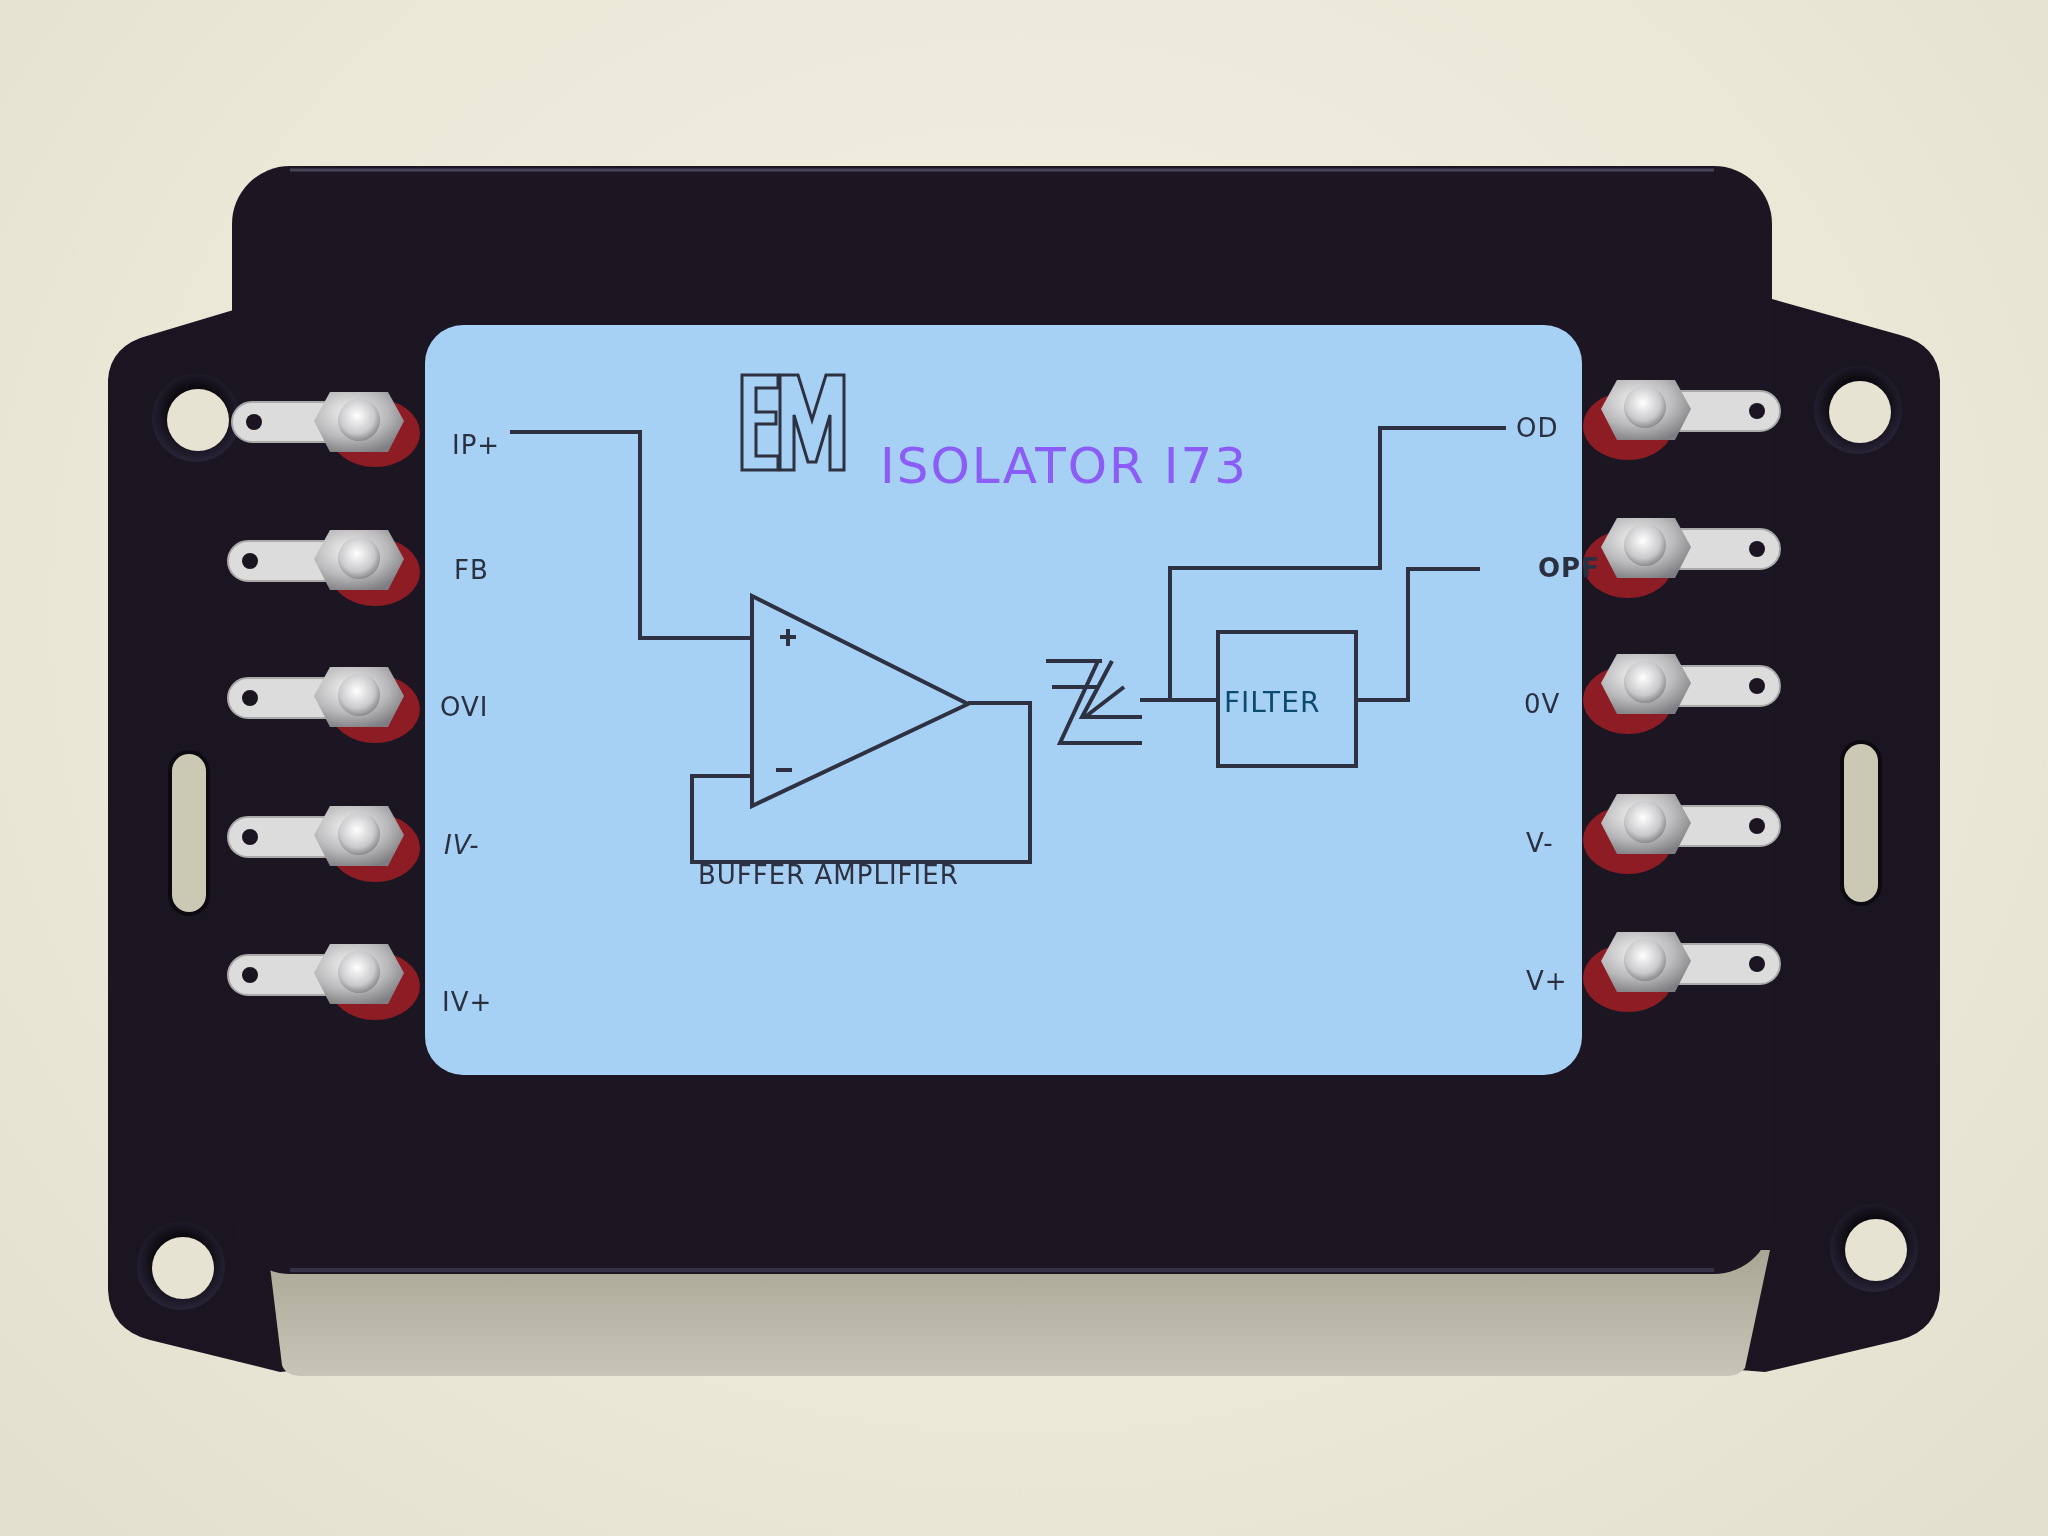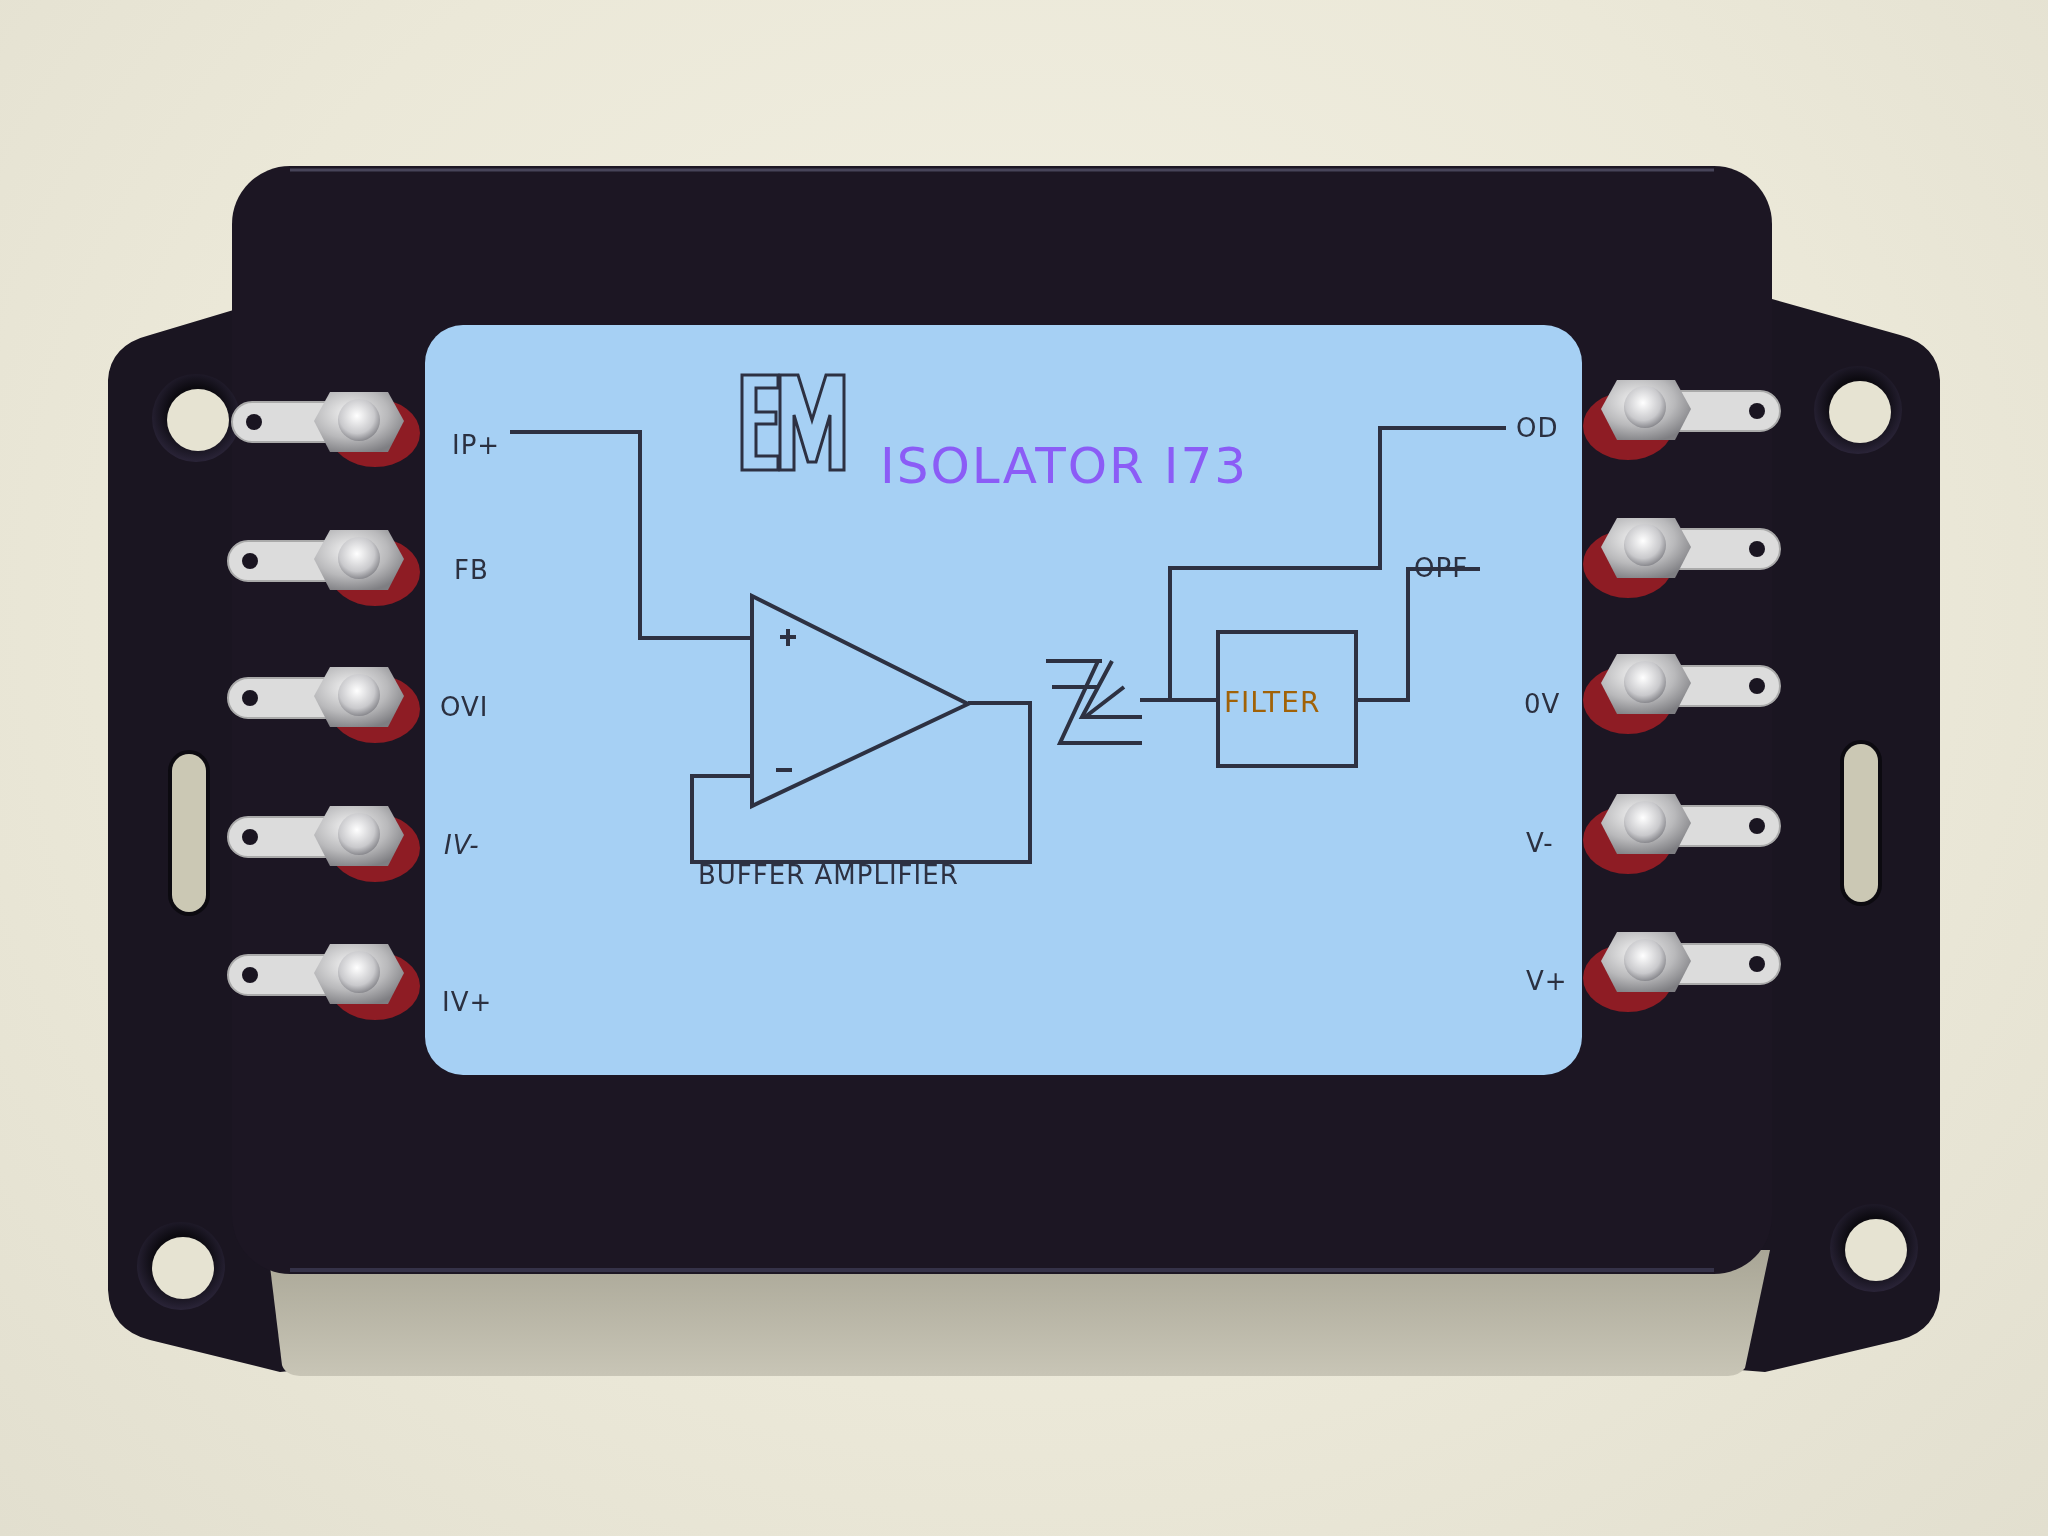--- a/index.html
+++ b/index.html
@@ -15,21 +15,21 @@
   }
   .title-text {
     position:absolute; left:880px; top:436px; color:#8b5cf6;
     font-family:"DejaVu Sans", sans-serif; font-size:50px; letter-spacing:2px; line-height:60px;
   }
   .buffer-text {
     position:absolute; left:698px; top:860px; color:#2d3142;
     font-family:"DejaVu Sans", sans-serif; font-size:26px; letter-spacing:1px; line-height:30px;
   }
   .filter-text {
-    position:absolute; left:1224px; top:688px; color:#a16207;
+    position:absolute; left:1224px; top:688px; color:#0c4a6e;
     font-family:"DejaVu Sans", sans-serif; font-size:28px; letter-spacing:1px; line-height:30px;
   }
 </style>
 </head>
 <body>
 
 <svg width="2048" height="1536" viewBox="0 0 2048 1536">
   <defs>
     <linearGradient id="skirt" x1="0" y1="0" x2="0" y2="1">
       <stop offset="0" stop-color="#a9a696"></stop>
@@ -207,16 +207,16 @@
 <div class="buffer-text">BUFFER AMPLIFIER</div>
 <div class="filter-text">FILTER</div>
 
 <div class="pin-label" style="left:452px; top:430px;">IP+</div>
 <div class="pin-label" style="left:454px; top:555px;">FB</div>
 <div class="pin-label" style="left:440px; top:692px;">OVI</div>
 <div class="pin-label" style="left:444px; top:830px;font-style:italic;">IV-</div>
 <div class="pin-label" style="left:442px; top:987px;">IV+</div>
 
 <div class="pin-label" style="left:1516px; top:413px;">OD</div>
-<div class="pin-label" style="left:1414px; top:553px;">OPF</div>
+<div class="pin-label" style="left:1538px; top:553px;font-weight:bold;">OPF</div>
 <div class="pin-label" style="left:1524px; top:689px;">0V</div>
 <div class="pin-label" style="left:1526px; top:828px;">V-</div>
 <div class="pin-label" style="left:1526px; top:966px;">V+</div>
 
 </body></html>

